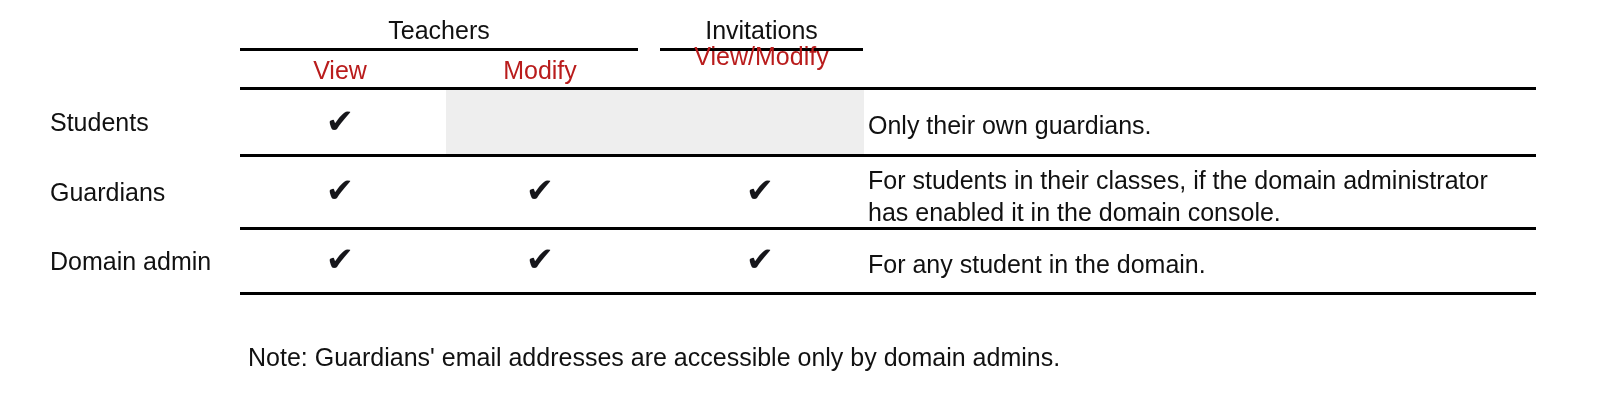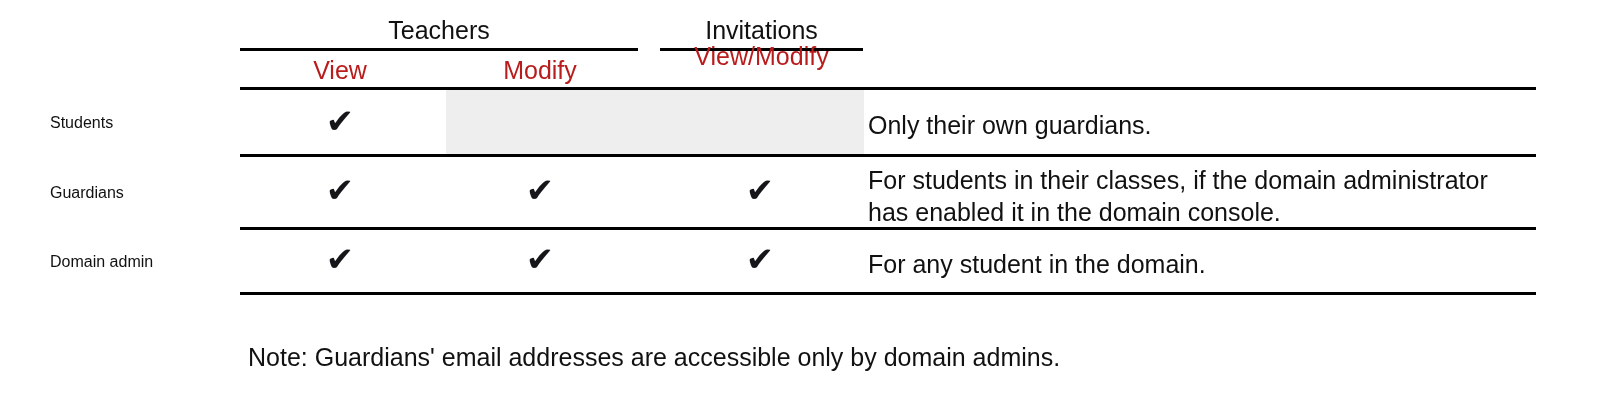--- a/index.html
+++ b/index.html
@@ -46,21 +46,21 @@
     font-size: 25px;
     line-height: 25px;
     text-align: center;
     color: #b91c1c;
     white-space: nowrap;
   }
 
   
   .row-label {
     position: absolute;
-    font-size: 16px;
+    font-size: 25px;
     line-height: 25px;
     color: #111111;
     white-space: nowrap;
     text-align: left;
   }
 
   
   .shade {
     position: absolute;
     background: #eeeeee;

